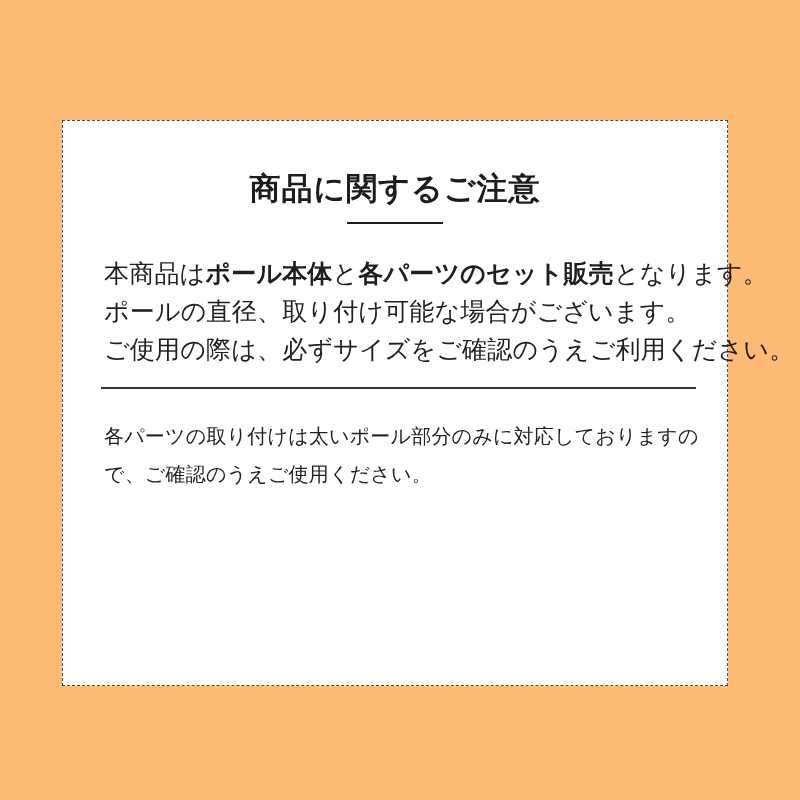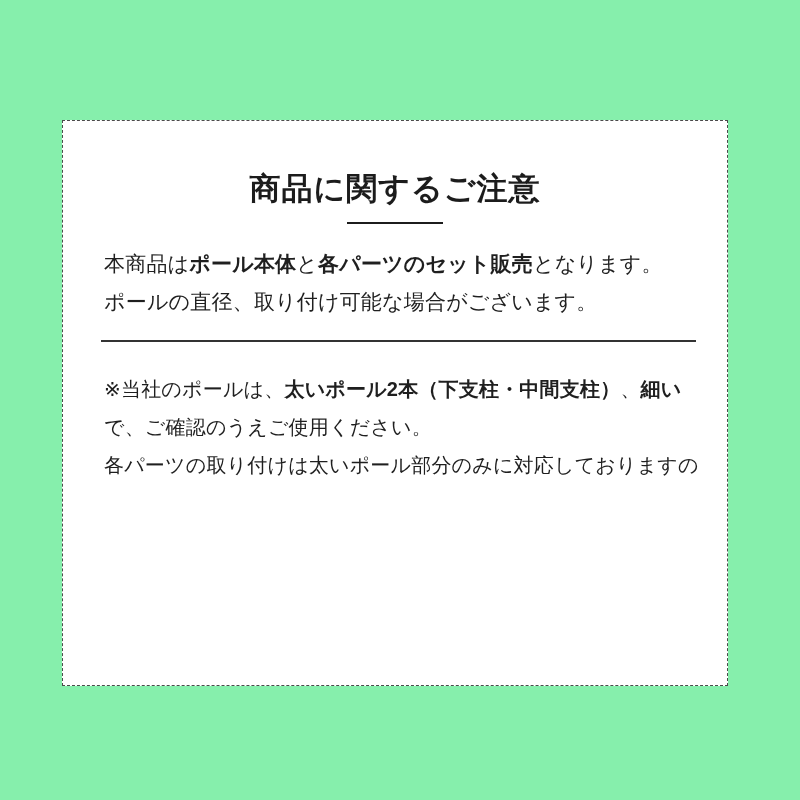--- a/index.html
+++ b/index.html
@@ -5,21 +5,21 @@
   html, body {
     margin: 0;
     padding: 0;
     background: #ffffff;
     font-family: "Liberation Sans", "DejaVu Sans", sans-serif;
   }
   .page {
     position: relative;
     width: 800px;
     height: 800px;
-    background: #86efac;
+    background: #fdba74;
     overflow: hidden;
   }
   .notice-box {
     position: absolute;
     left: 62px;
     top: 120px;
     width: 666px;
     height: 566px;
     box-sizing: border-box;
     border: 1px dashed #4a4a4a;
@@ -39,22 +39,22 @@
     height: 0;
     border-top: 2px solid #1c1c1c;
     margin: 15px auto 0 auto;
   }
   .notice-paragraph {
     margin: 0;
     padding: 0 31px 0 41px;
     color: #1f1f1f;
   }
   .paragraph-1 {
-    margin-top: 21px;
-    font-size: 21px;
+    margin-top: 30px;
+    font-size: 25px;
   }
   .paragraph-2 {
     margin-top: 28px;
     font-size: 20px;
   }
   .text-line {
     line-height: 38px;
     height: 38px;
     white-space: nowrap;
     letter-spacing: 0.2px;
@@ -72,21 +72,21 @@
 </head>
 <body>
 
 <div class="page">
   <div class="notice-box">
     <h1 class="notice-title">商品に関するご注意</h1>
     <div class="title-underline"></div>
     <div class="notice-paragraph paragraph-1">
         <div class="text-line"><span>本商品は</span><b>ポール本体</b><span>と</span><b>各パーツのセット販売</b><span>となります。</span></div>
         <div class="text-line"><span>ポールの直径、取り付け可能な場合がございます。</span></div>
+        <div class="text-line"><span>ご使用の際は、必ずサイズをご確認のうえご利用ください。</span></div>
       </div>
     <hr class="section-divider">
     <div class="notice-paragraph paragraph-2">
-        <div class="text-line"><span>※当社のポールは、</span><b>太いポール2本（下支柱・中間支柱）</b><span>、</span><b>細い</b></div>
+        <div class="text-line"><span>各パーツの取り付けは太いポール部分のみに対応しておりますの</span></div>
         <div class="text-line"><span>で、ご確認のうえご使用ください。</span></div>
-        <div class="text-line"><span>各パーツの取り付けは太いポール部分のみに対応しておりますの</span></div>
       </div>
   </div>
 </div>
 
 </body></html>

